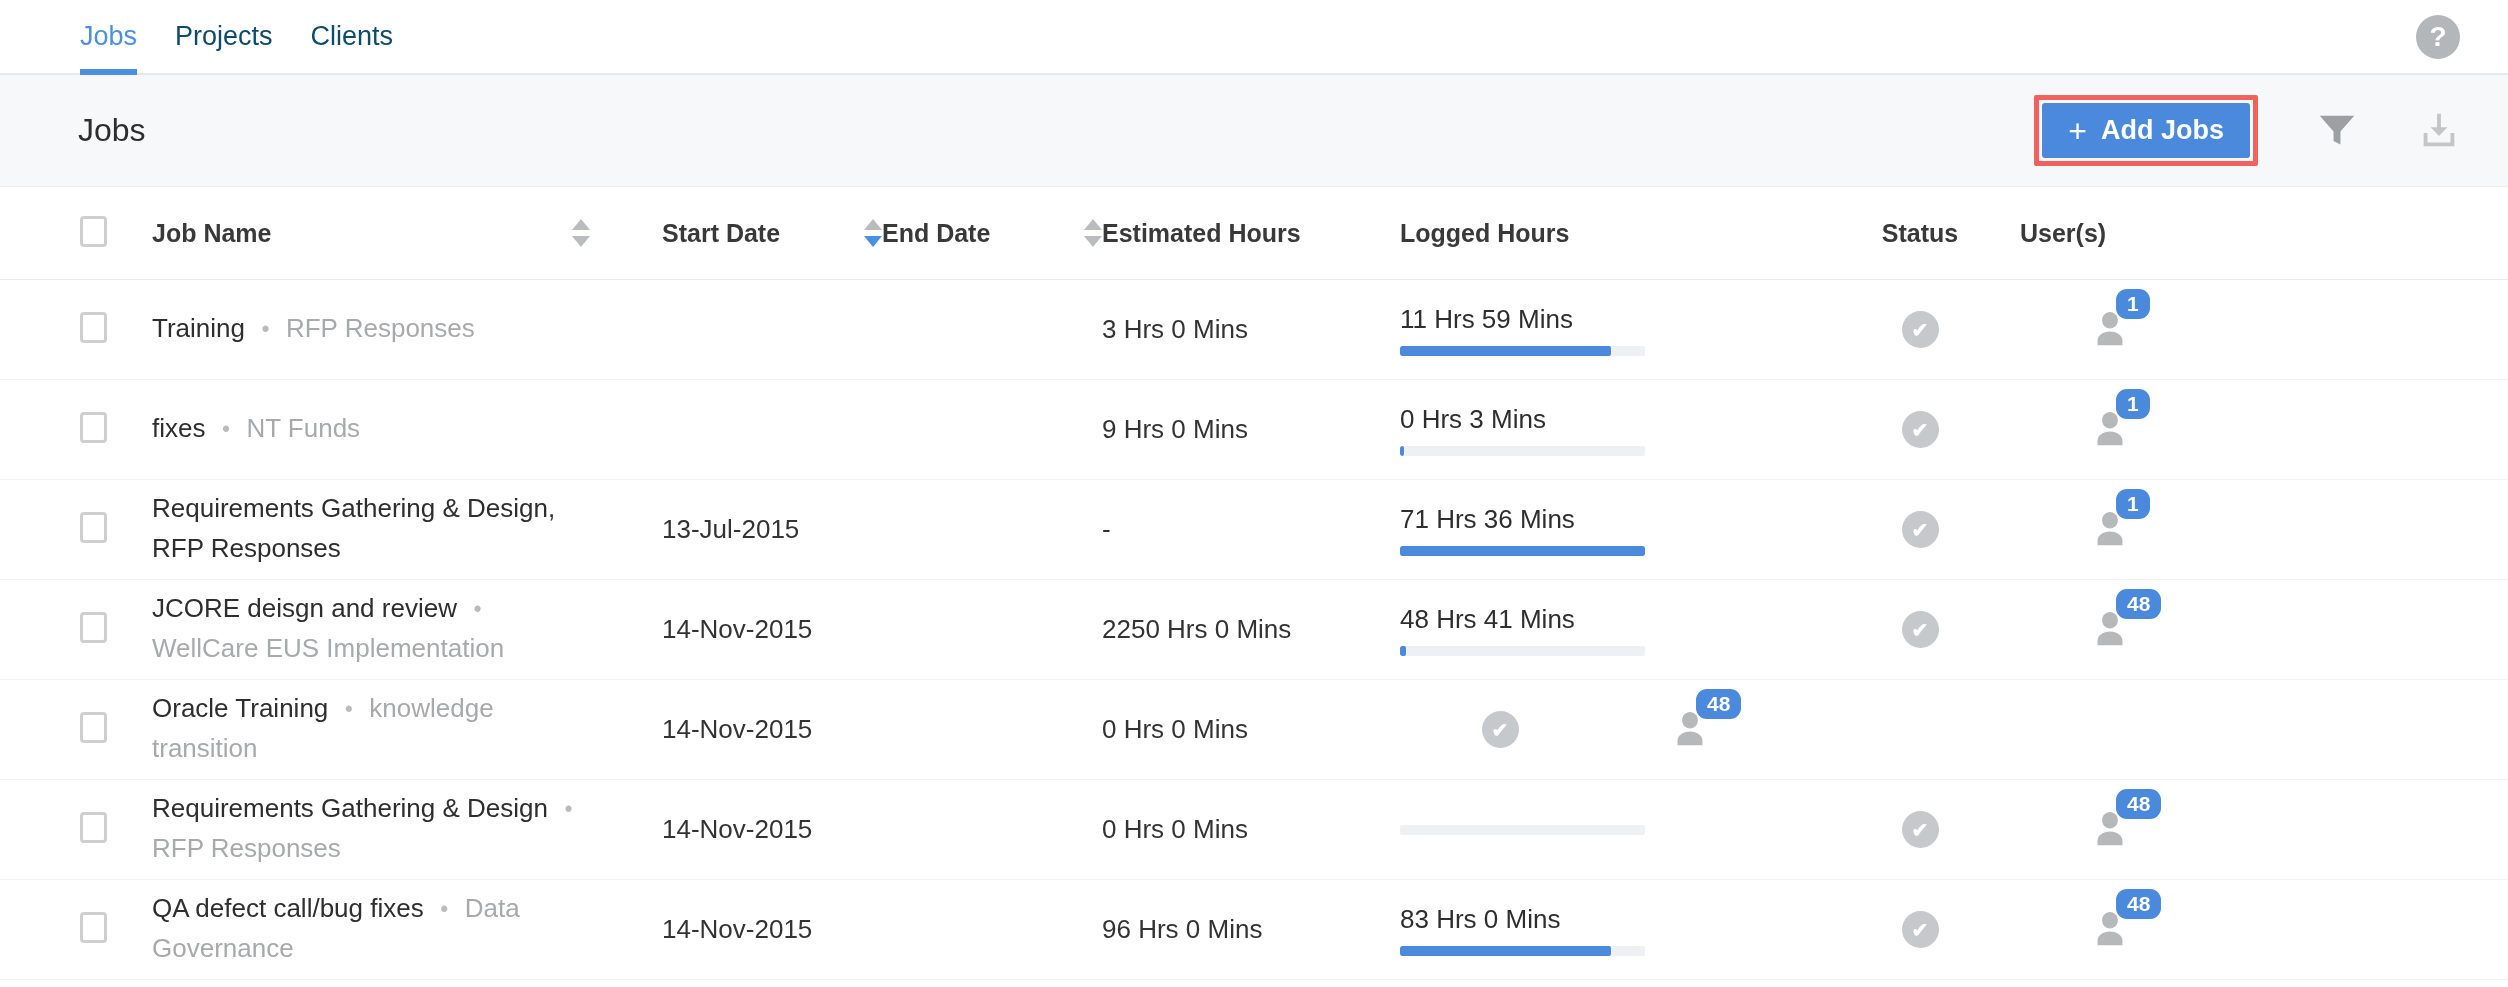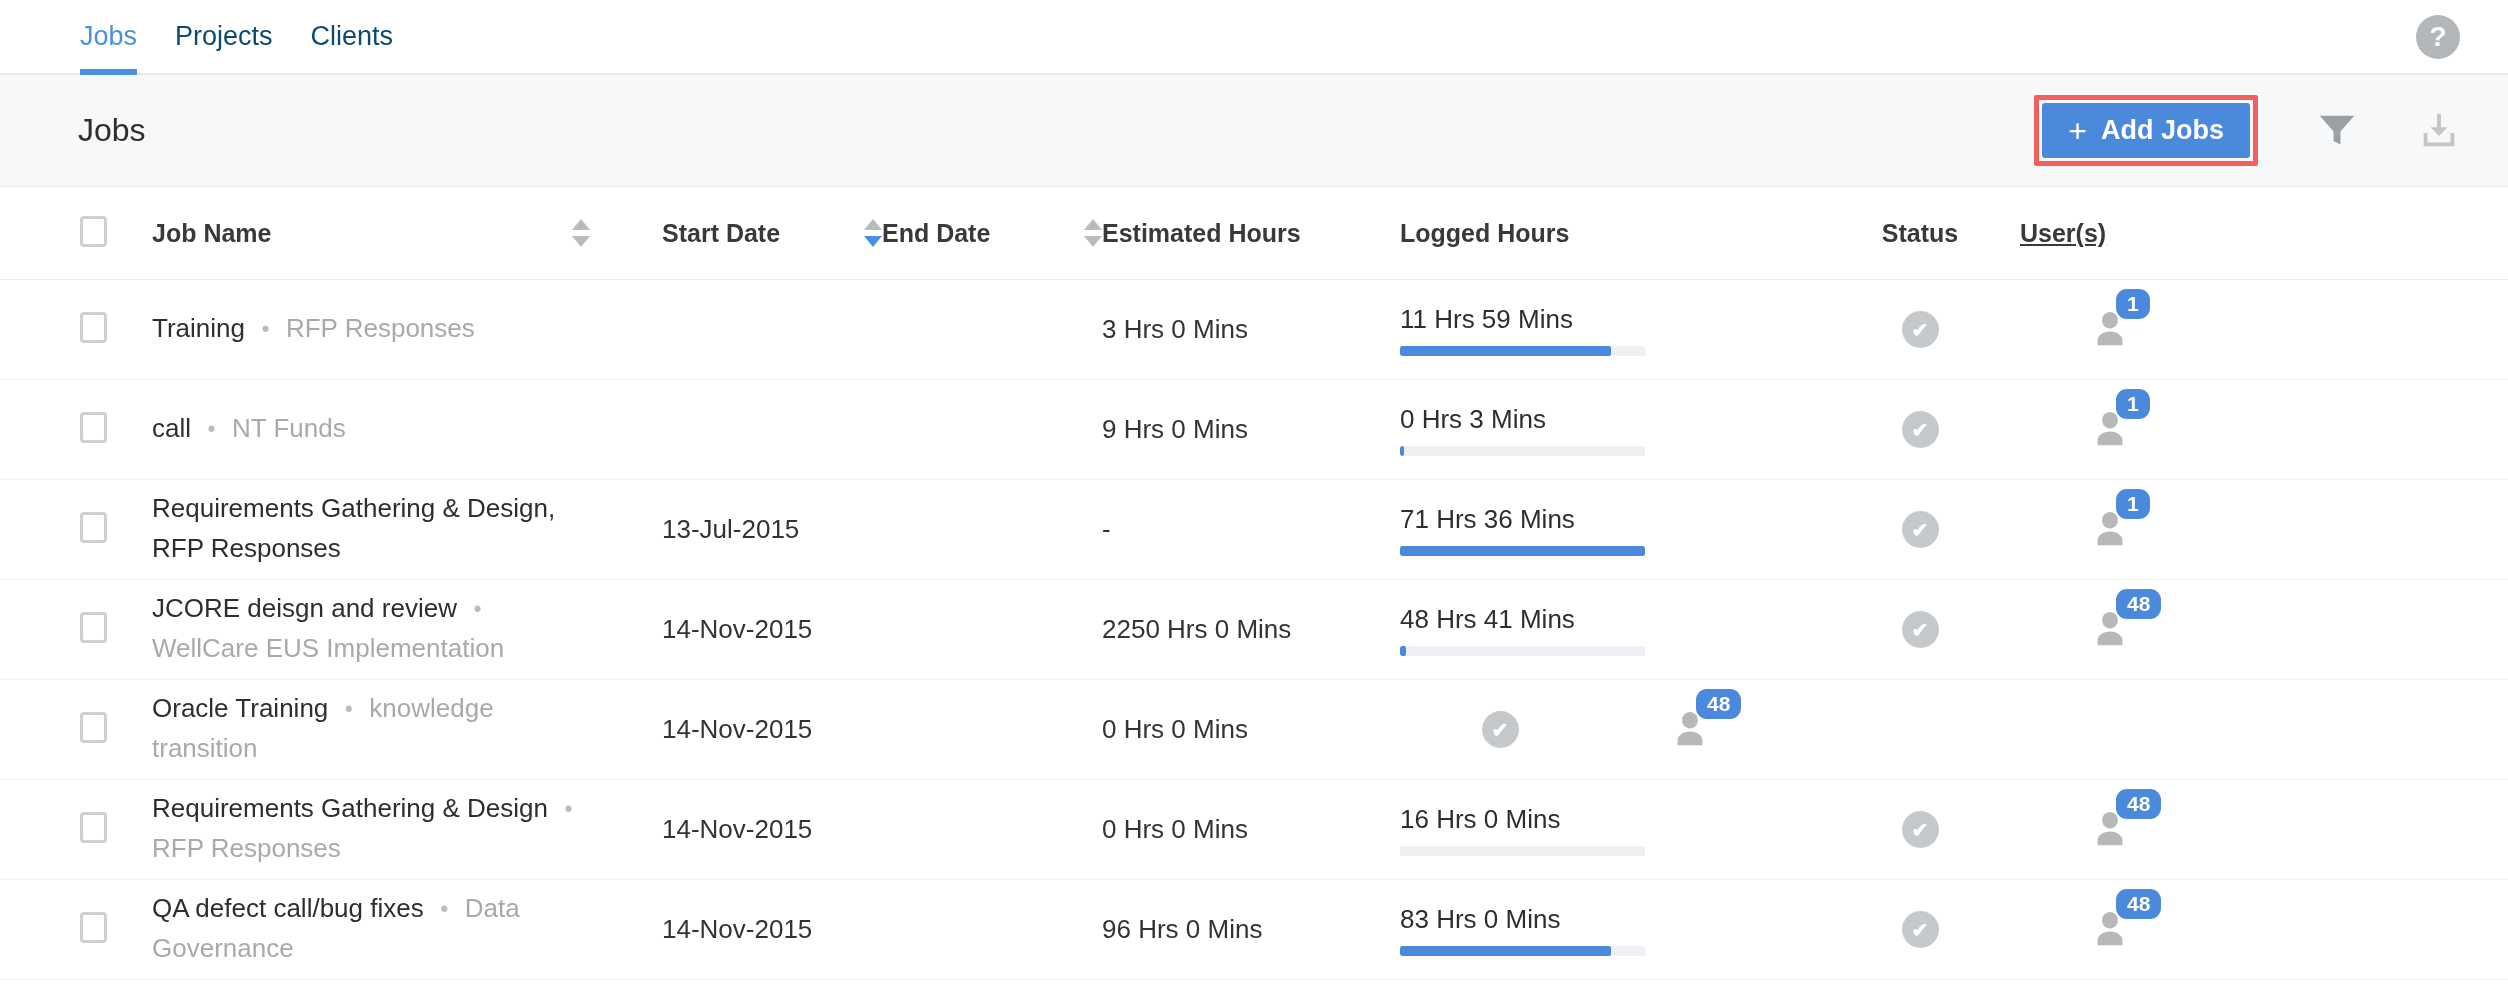--- a/index.html
+++ b/index.html
@@ -40,21 +40,21 @@
   .row { display:flex; align-items:center; height:100px; border-bottom:1px solid #f1f2f3;
          padding-left:80px; background:#fff; }
 
   .col-check     { width:72px; }
   .col-name      { width:510px; padding-right:72px; line-height:37px; }
   .col-start     { width:220px; }
   .col-end       { width:220px; }
   .col-estimated { width:298px; }
   .col-logged    { width:420px; }
   .col-status    { width:200px; display:flex; justify-content:center; }
-  .col-users     { width:340px; padding-left:66px;text-decoration:underline; }
+  .col-users     { width:340px; padding-left:66px; }
 
   .checkbox { width:27px; height:31px; border:3px solid #cfcfcf; border-radius:4px;
               background:#fff; display:inline-block; cursor:pointer; }
 
   .carets { display:inline-flex; flex-direction:column; gap:6px; margin-left:18px; }
   .caret-up { width:0; height:0; border-left:9px solid transparent;
               border-right:9px solid transparent; border-bottom:11px solid #b9bcbe; }
   .caret-down { width:0; height:0; border-left:9px solid transparent;
                 border-right:9px solid transparent; border-top:11px solid #b9bcbe; }
   .caret-down.active { border-top-color:#4a90e2; }
@@ -180,21 +180,21 @@
         </svg>
         <span class="user-badge">1</span>
       </span>
     </div>
   </div>
     <div class="row">
     <div class="col-check">
       <span class="checkbox"></span>
     </div>
     <div class="col-name">
-      <span class="job-name">call</span>
+      <span class="job-name">fixes</span>
       <span class="bullet">•</span>
       <span class="job-project">NT Funds</span>
     </div>
     <div class="col-start date-text"></div>
     <div class="col-end date-text"></div>
     <div class="col-estimated est-text">9 Hrs 0 Mins</div>
     <div class="col-logged">
       <div class="logged-text">0 Hrs 3 Mins</div>
       <div class="progress-track">
         <div class="progress-fill" style="width: 1.5%;"></div>
@@ -302,21 +302,20 @@
     </div>
     <div class="col-name">
       <span class="job-name">Requirements Gathering &amp; Design</span>
       <span class="bullet">•</span>
       <span class="job-project">RFP Responses</span>
     </div>
     <div class="col-start date-text">14-Nov-2015</div>
     <div class="col-end date-text"></div>
     <div class="col-estimated est-text">0 Hrs 0 Mins</div>
     <div class="col-logged">
-      <div class="logged-text">16 Hrs 0 Mins</div>
       <div class="progress-track">
         <div class="progress-fill" style="width: 0%;"></div>
       </div>
     </div>
     <div class="col-status">
       <span class="status-icon"></span>
     </div>
     <div class="col-users">
       <span class="user-wrap">
         <svg class="user-icon" viewBox="0 0 24 24">

